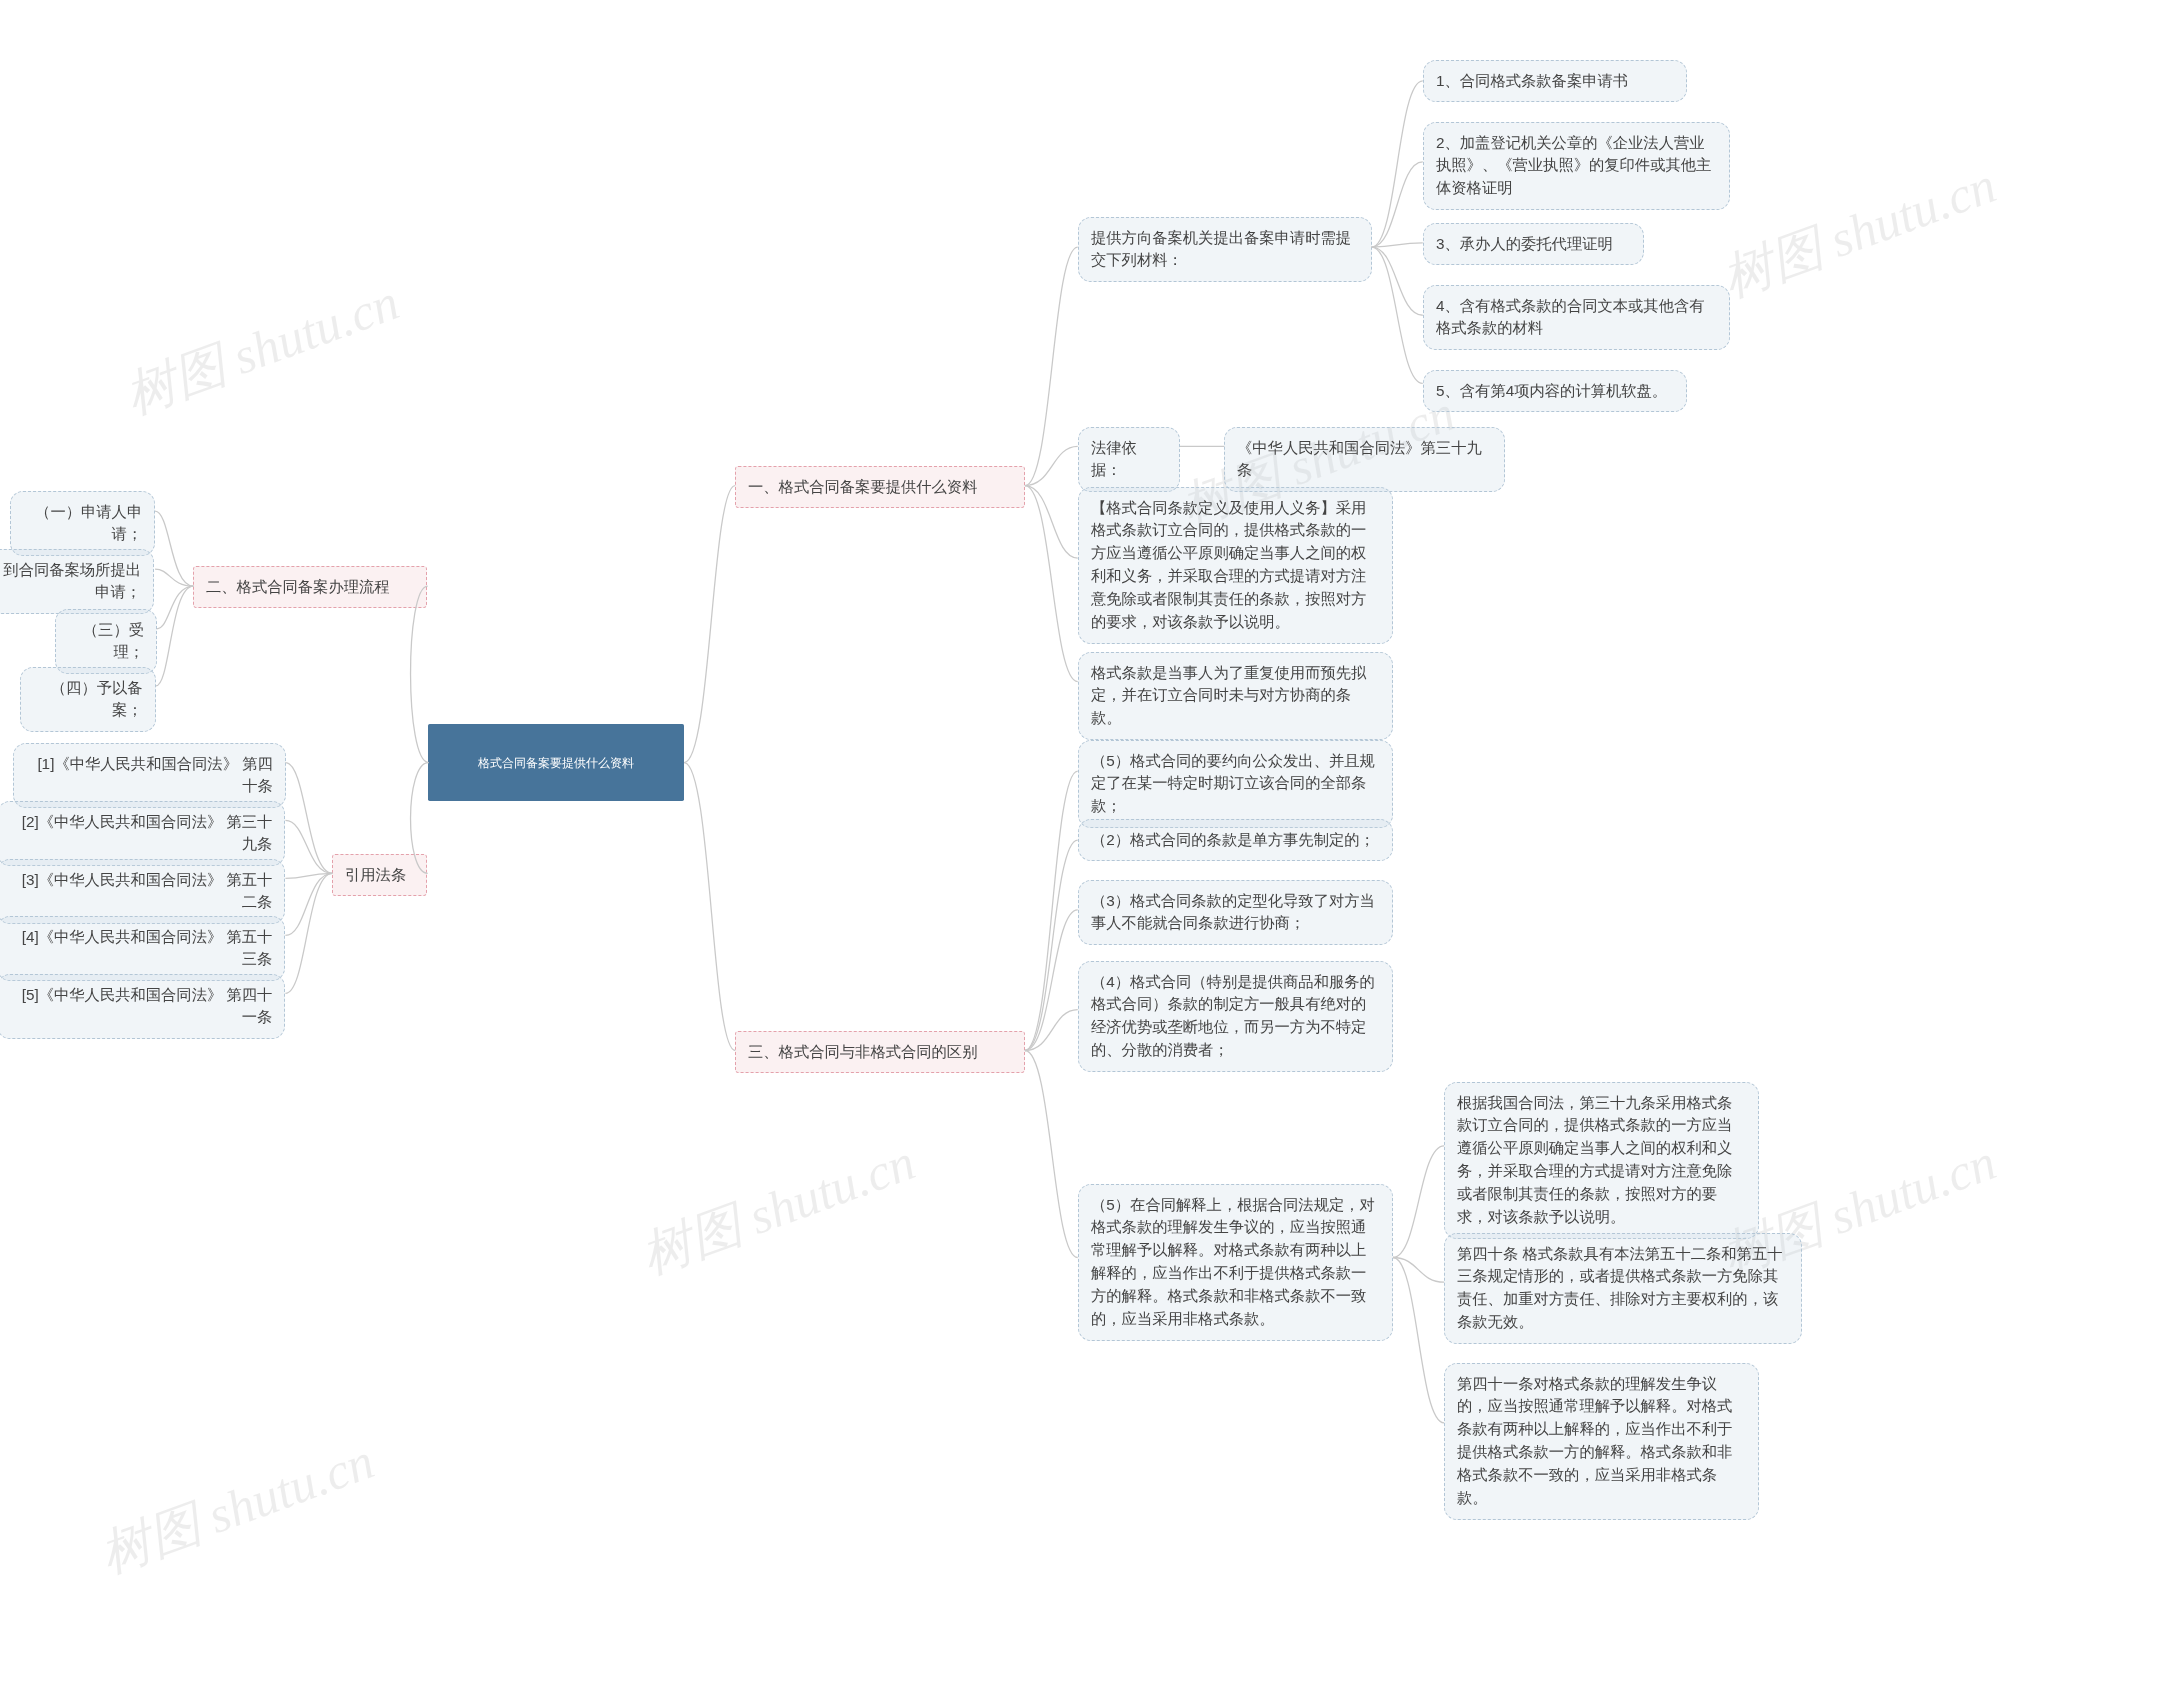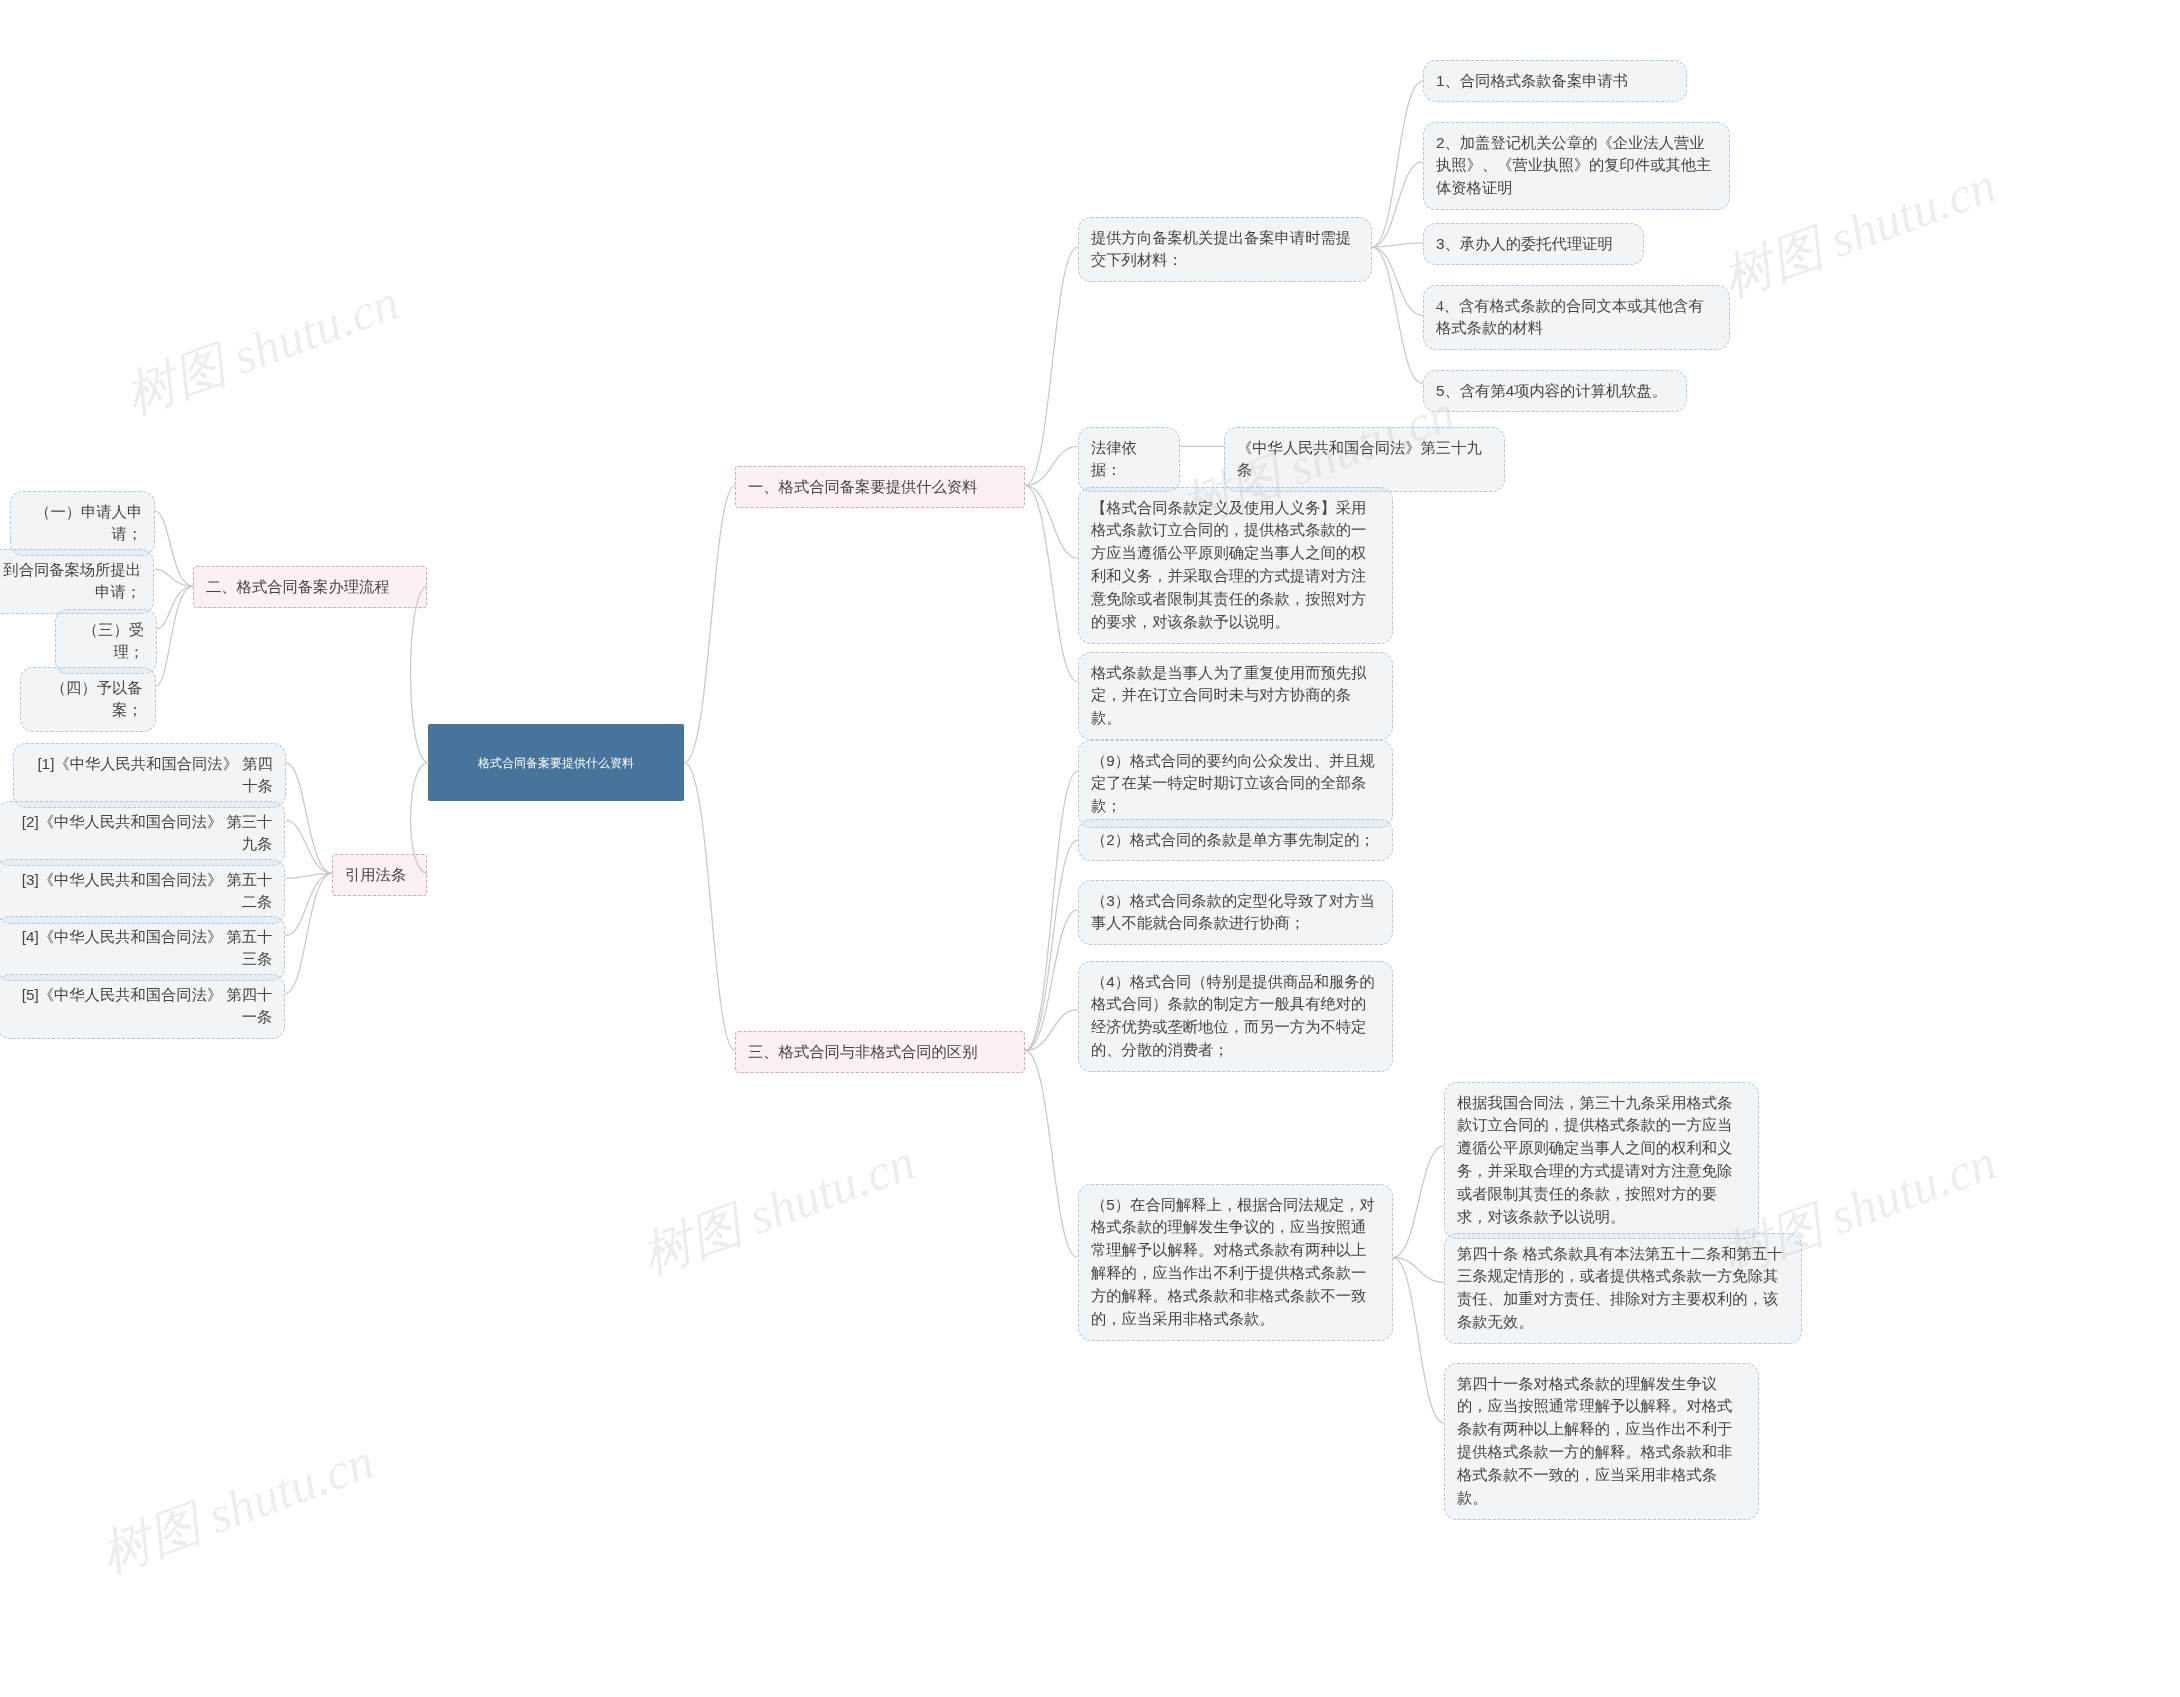--- a/index.html
+++ b/index.html
@@ -79,33 +79,33 @@
 
 <div class="node root" style="left:428px; top:724px; width:256px; height:77px;">格式合同备案要提供什么资料</div>
 
 <div class="node branch" style="left:735px; top:466px; width:290px;">一、格式合同备案要提供什么资料</div>
 
 <div class="node leaf" style="left:1078px; top:217px; width:294px;">提供方向备案机关提出备案申请时需提交下列材料：</div>
 
 <div class="node leaf" style="left:1423px; top:60px; width:264px;">1、合同格式条款备案申请书</div>
 <div class="node leaf" style="left:1423px; top:122px; width:307px;">2、加盖登记机关公章的《企业法人营业执照》、《营业执照》的复印件或其他主体资格证明</div>
 <div class="node leaf" style="left:1423px; top:223px; width:221px;">3、承办人的委托代理证明</div>
-<div class="node leaf" style="left:1423px; top:285px; width:307px;font-family:Liberation Serif, serif;">4、含有格式条款的合同文本或其他含有格式条款的材料</div>
+<div class="node leaf" style="left:1423px; top:285px; width:307px;">4、含有格式条款的合同文本或其他含有格式条款的材料</div>
 <div class="node leaf" style="left:1423px; top:370px; width:264px;">5、含有第4项内容的计算机软盘。</div>
 
 <div class="node leaf" style="left:1078px; top:427px; width:102px;">法律依据：</div>
 <div class="node leaf" style="left:1224px; top:427px; width:281px;">《中华人民共和国合同法》第三十九条</div>
 
 <div class="node leaf" style="left:1078px; top:487px; width:315px;">【格式合同条款定义及使用人义务】采用格式条款订立合同的，提供格式条款的一方应当遵循公平原则确定当事人之间的权利和义务，并采取合理的方式提请对方注意免除或者限制其责任的条款，按照对方的要求，对该条款予以说明。</div>
 
 <div class="node leaf" style="left:1078px; top:652px; width:315px;">格式条款是当事人为了重复使用而预先拟定，并在订立合同时未与对方协商的条款。</div>
 
 <div class="node branch" style="left:735px; top:1031px; width:290px;">三、格式合同与非格式合同的区别</div>
 
-<div class="node leaf" style="left:1078px; top:740px; width:315px;">（9）格式合同的要约向公众发出、并且规定了在某一特定时期订立该合同的全部条款；</div>
+<div class="node leaf" style="left:1078px; top:740px; width:315px;">（5）格式合同的要约向公众发出、并且规定了在某一特定时期订立该合同的全部条款；</div>
 <div class="node leaf" style="left:1078px; top:819px; width:315px;">（2）格式合同的条款是单方事先制定的；</div>
 <div class="node leaf" style="left:1078px; top:880px; width:315px;">（3）格式合同条款的定型化导致了对方当事人不能就合同条款进行协商；</div>
 <div class="node leaf" style="left:1078px; top:961px; width:315px;">（4）格式合同（特别是提供商品和服务的格式合同）条款的制定方一般具有绝对的经济优势或垄断地位，而另一方为不特定的、分散的消费者；</div>
 <div class="node leaf" style="left:1078px; top:1184px; width:315px;">（5）在合同解释上，根据合同法规定，对格式条款的理解发生争议的，应当按照通常理解予以解释。对格式条款有两种以上解释的，应当作出不利于提供格式条款一方的解释。格式条款和非格式条款不一致的，应当采用非格式条款。</div>
 
 <div class="node leaf" style="left:1444px; top:1082px; width:315px;">根据我国合同法，第三十九条采用格式条款订立合同的，提供格式条款的一方应当遵循公平原则确定当事人之间的权利和义务，并采取合理的方式提请对方注意免除或者限制其责任的条款，按照对方的要求，对该条款予以说明。</div>
 <div class="node leaf" style="left:1444px; top:1233px; width:358px;">第四十条 格式条款具有本法第五十二条和第五十三条规定情形的，或者提供格式条款一方免除其责任、加重对方责任、排除对方主要权利的，该条款无效。</div>
 <div class="node leaf" style="left:1444px; top:1363px; width:315px;">第四十一条对格式条款的理解发生争议的，应当按照通常理解予以解释。对格式条款有两种以上解释的，应当作出不利于提供格式条款一方的解释。格式条款和非格式条款不一致的，应当采用非格式条款。</div>
 
 <div class="node branch" style="left:193px; top:566px; width:234px;">二、格式合同备案办理流程</div>

